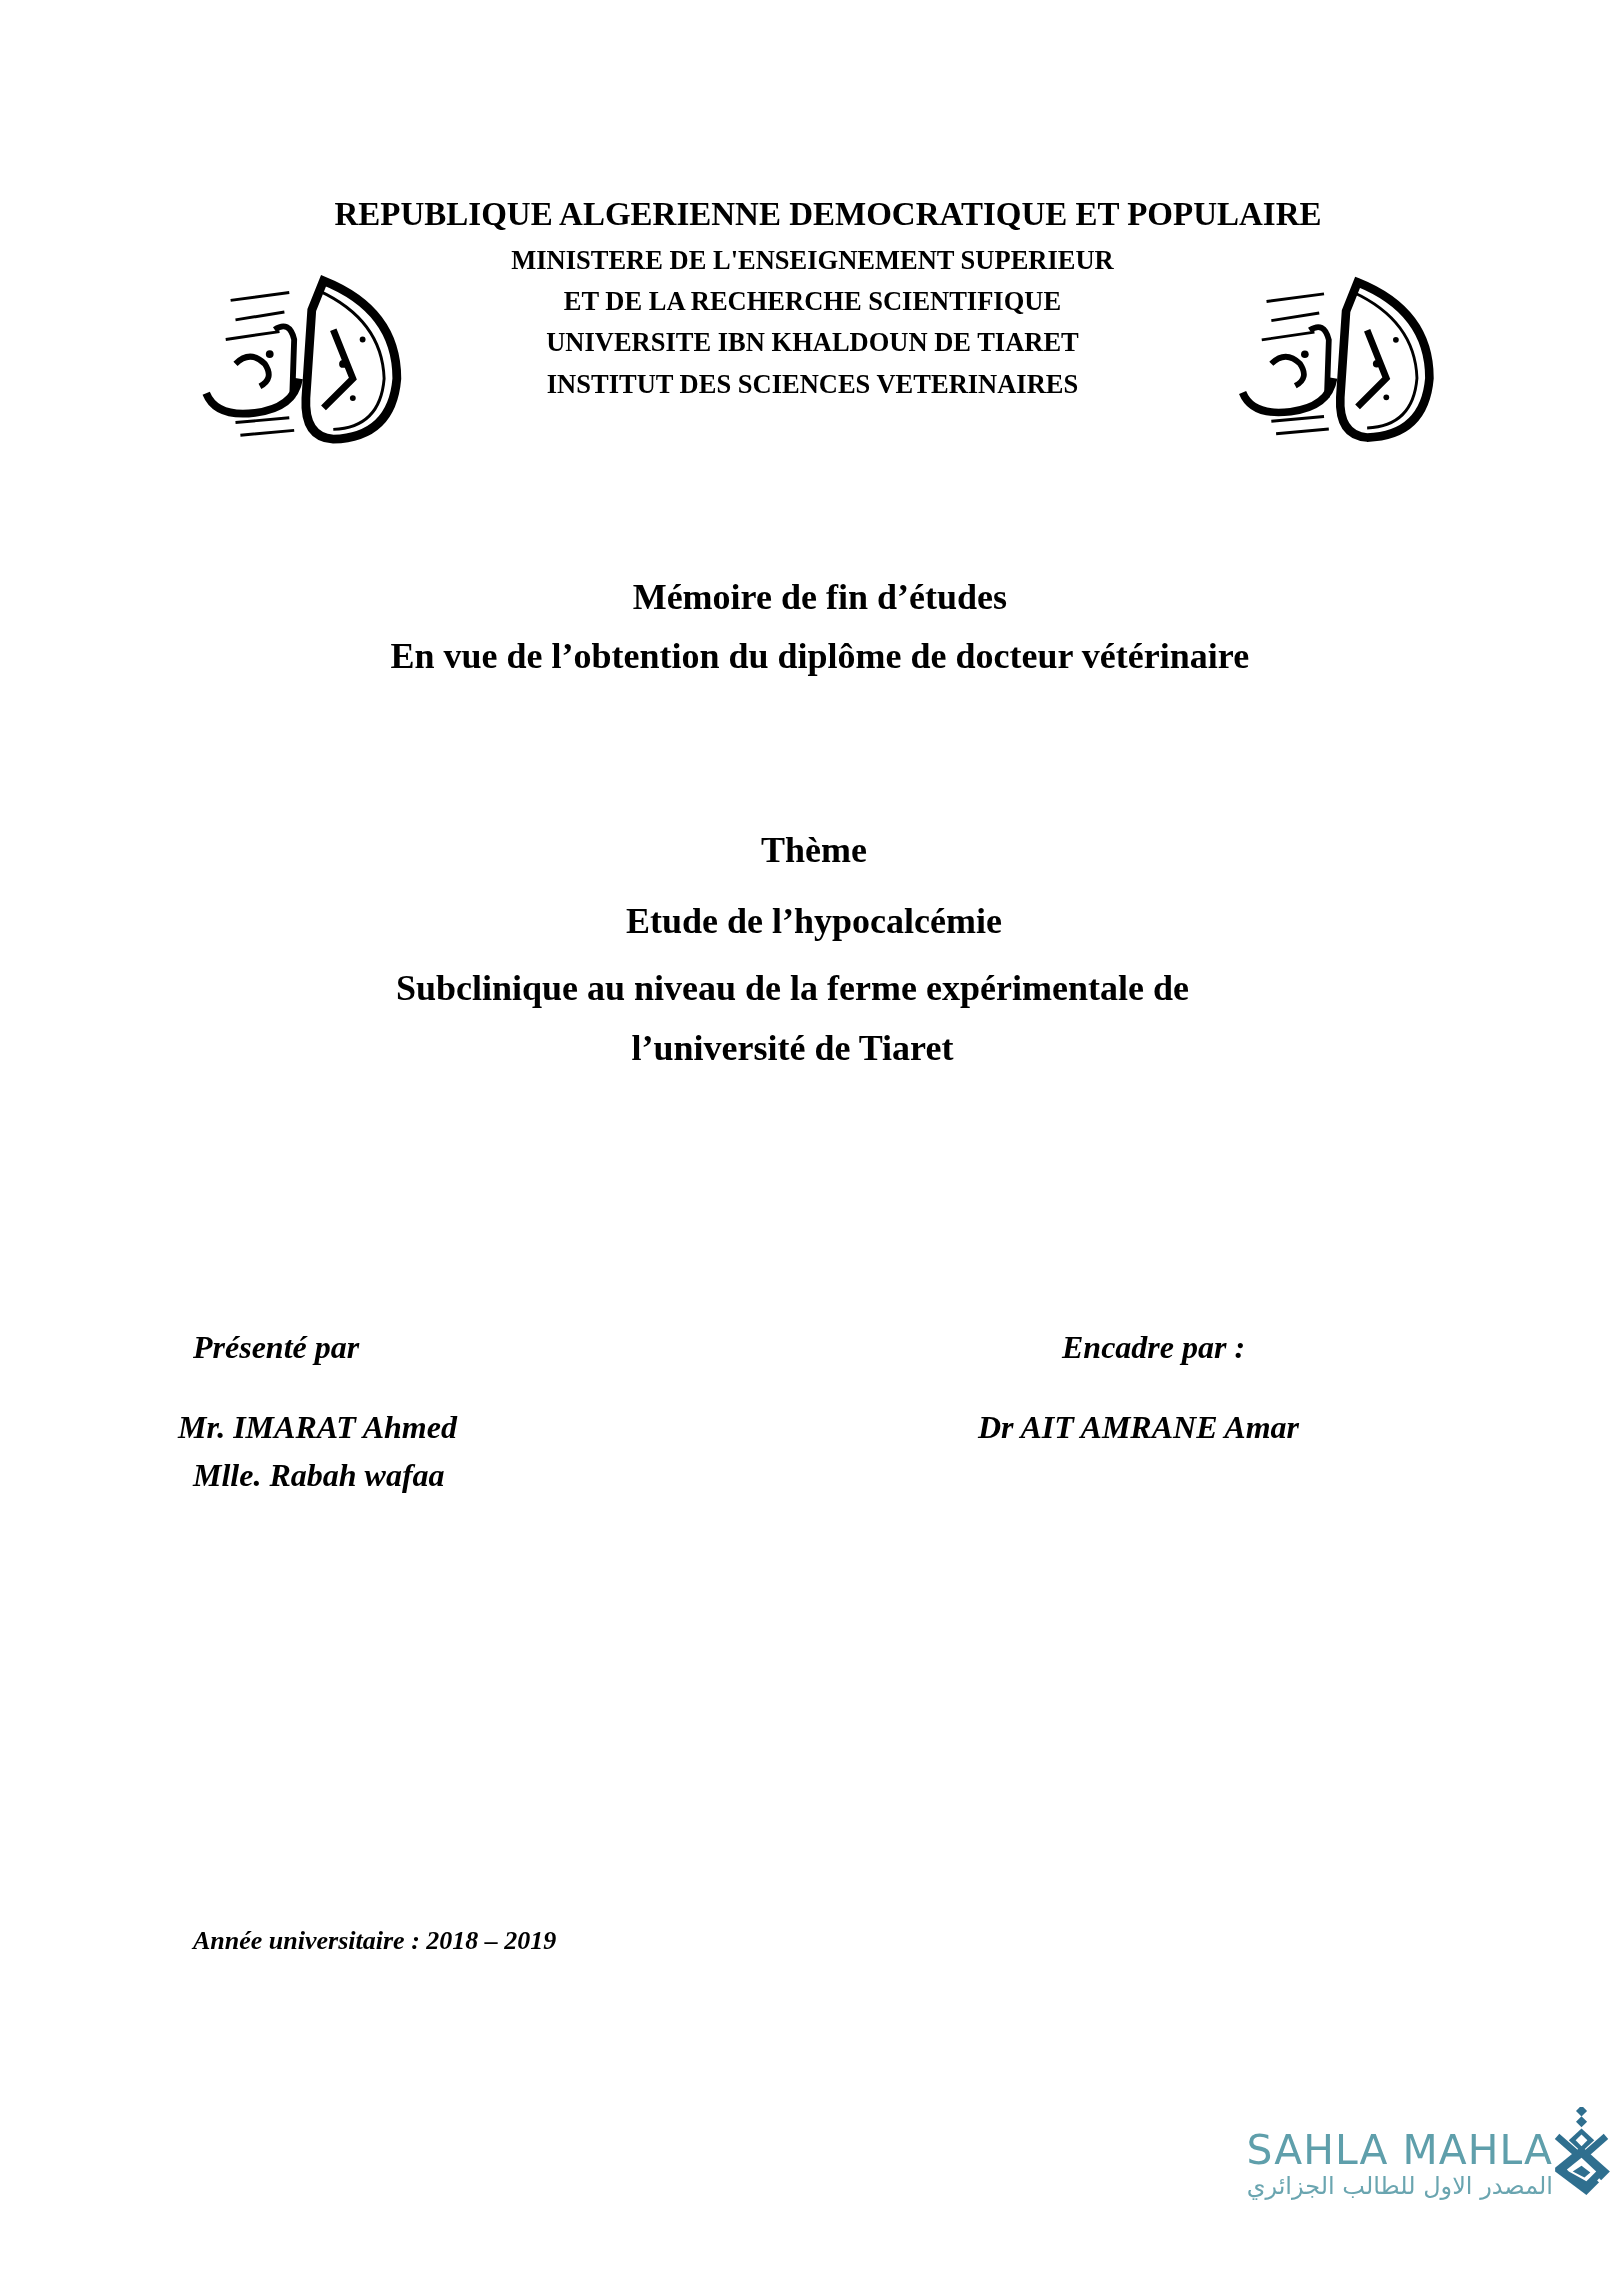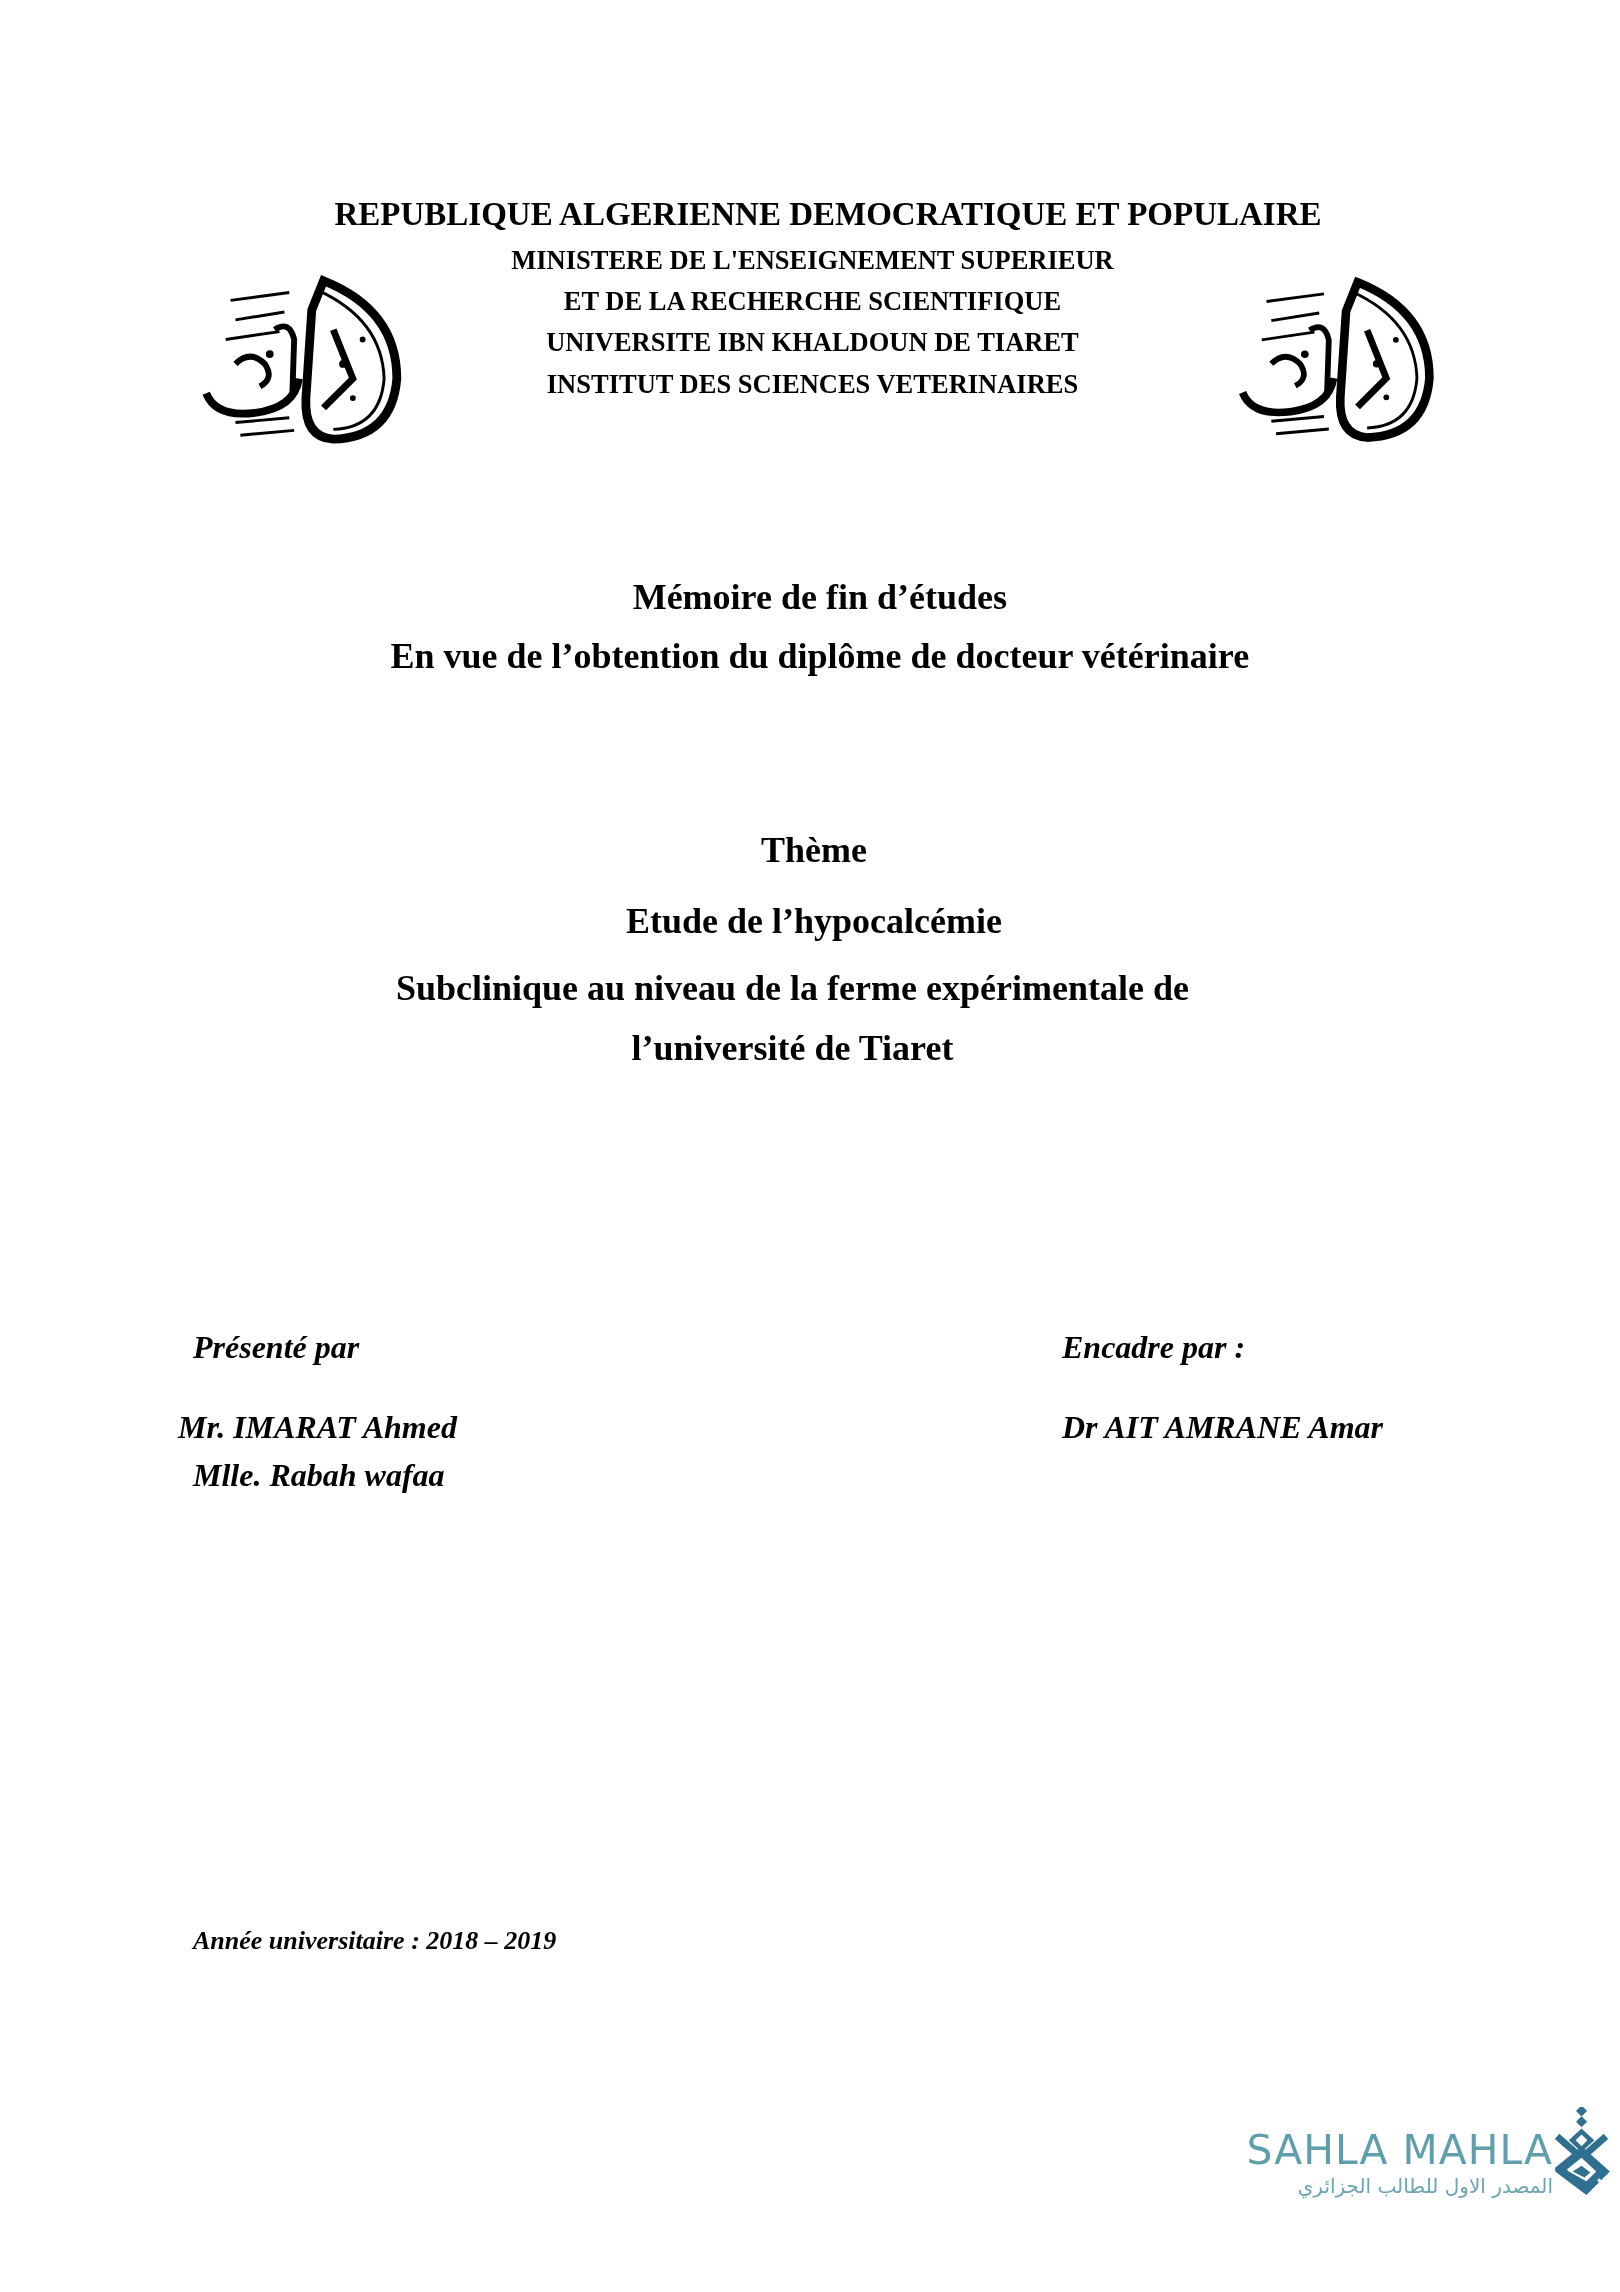--- a/index.html
+++ b/index.html
@@ -12,21 +12,21 @@
   .hdr3 { top:286px; font-size:26.5px; width:1625px; }
   .hdr4 { top:327px; font-size:26.5px; width:1625px; }
   .hdr5 { top:369px; font-size:26.5px; width:1625px; }
   .logo { position:absolute; background:#fff; }
   .center-line { position:absolute; left:0; width:1620px; text-align:center; font-weight:bold;
                  font-size:36px; white-space:nowrap; }
   .left-text { position:absolute; font-weight:bold; font-size:32px; white-space:nowrap;font-style:italic; }
   .footer-brand { position:absolute; left:1171px; top:2129px; width:382px; }
   .brand-name { font-family:"DejaVu Sans", sans-serif; font-size:40px; color:#5f9fab; letter-spacing:1px;
                 line-height:43px; display:block; text-align:right; transform:scaleX(1.02); transform-origin:right; }
-  .brand-sub { font-family:"DejaVu Sans", sans-serif; font-size:20px; color:#6aa5b0; display:block;
+  .brand-sub { font-family:"DejaVu Sans", sans-serif; font-size:24px; color:#6aa5b0; display:block;
                direction:rtl; text-align:right; line-height:29px; margin-top:0px; }
   .brand-icon { position:absolute; left:1547px; top:2107px; width:71px; height:90px; }
 </style>
 </head>
 <body>
 
 <div class="hdr hdr1">REPUBLIQUE ALGERIENNE DEMOCRATIQUE ET POPULAIRE</div>
 <div class="hdr hdr2">MINISTERE DE L'ENSEIGNEMENT SUPERIEUR</div>
 <div class="hdr hdr3">ET DE LA RECHERCHE SCIENTIFIQUE</div>
 <div class="hdr hdr4">UNIVERSITE IBN KHALDOUN DE TIARET</div>
@@ -72,21 +72,21 @@
 <div class="center-line" style="top:829px; left:3.9px;">Thème</div>
 <div class="center-line" style="top:900px; left:3.9px;">Etude de l’hypocalcémie</div>
 <div class="center-line" style="top:967px; left:-17.6px;">Subclinique au niveau de la ferme expérimentale de</div>
 <div class="center-line" style="top:1027px; left:-17.6px;">l’université de Tiaret</div>
 
 <div class="left-text" style="left:193px; top:1329px;">Présenté par</div>
 <div class="left-text" style="left:178px; top:1409px;">Mr. IMARAT Ahmed</div>
 <div class="left-text" style="left:193px; top:1457px;text-align:center;">Mlle. Rabah wafaa</div>
 
 <div class="left-text" style="left:1062px; top:1329px;text-align:center;">Encadre par :</div>
-<div class="left-text" style="left:1062px; top:1409px;">Dr AIT AMRANE Amar</div>
+<div class="left-text" style="left:978px; top:1409px;">Dr AIT AMRANE Amar</div>
 
 <div class="left-text" style="left:193px; top:1926px; font-size:26px;">Année universitaire : 2018 – 2019</div>
 
 <div class="footer-brand">
   <span class="brand-name">SAHLA MAHLA</span>
   <span class="brand-sub">المصدر الاول للطالب الجزائري</span>
 </div>
 <div class="brand-icon">
   <svg width="71" height="90" viewBox="0 0 72 92">
     <rect x="31" y="0" width="8" height="8" transform="rotate(45 35 4)" fill="#2f6f8f"></rect>

